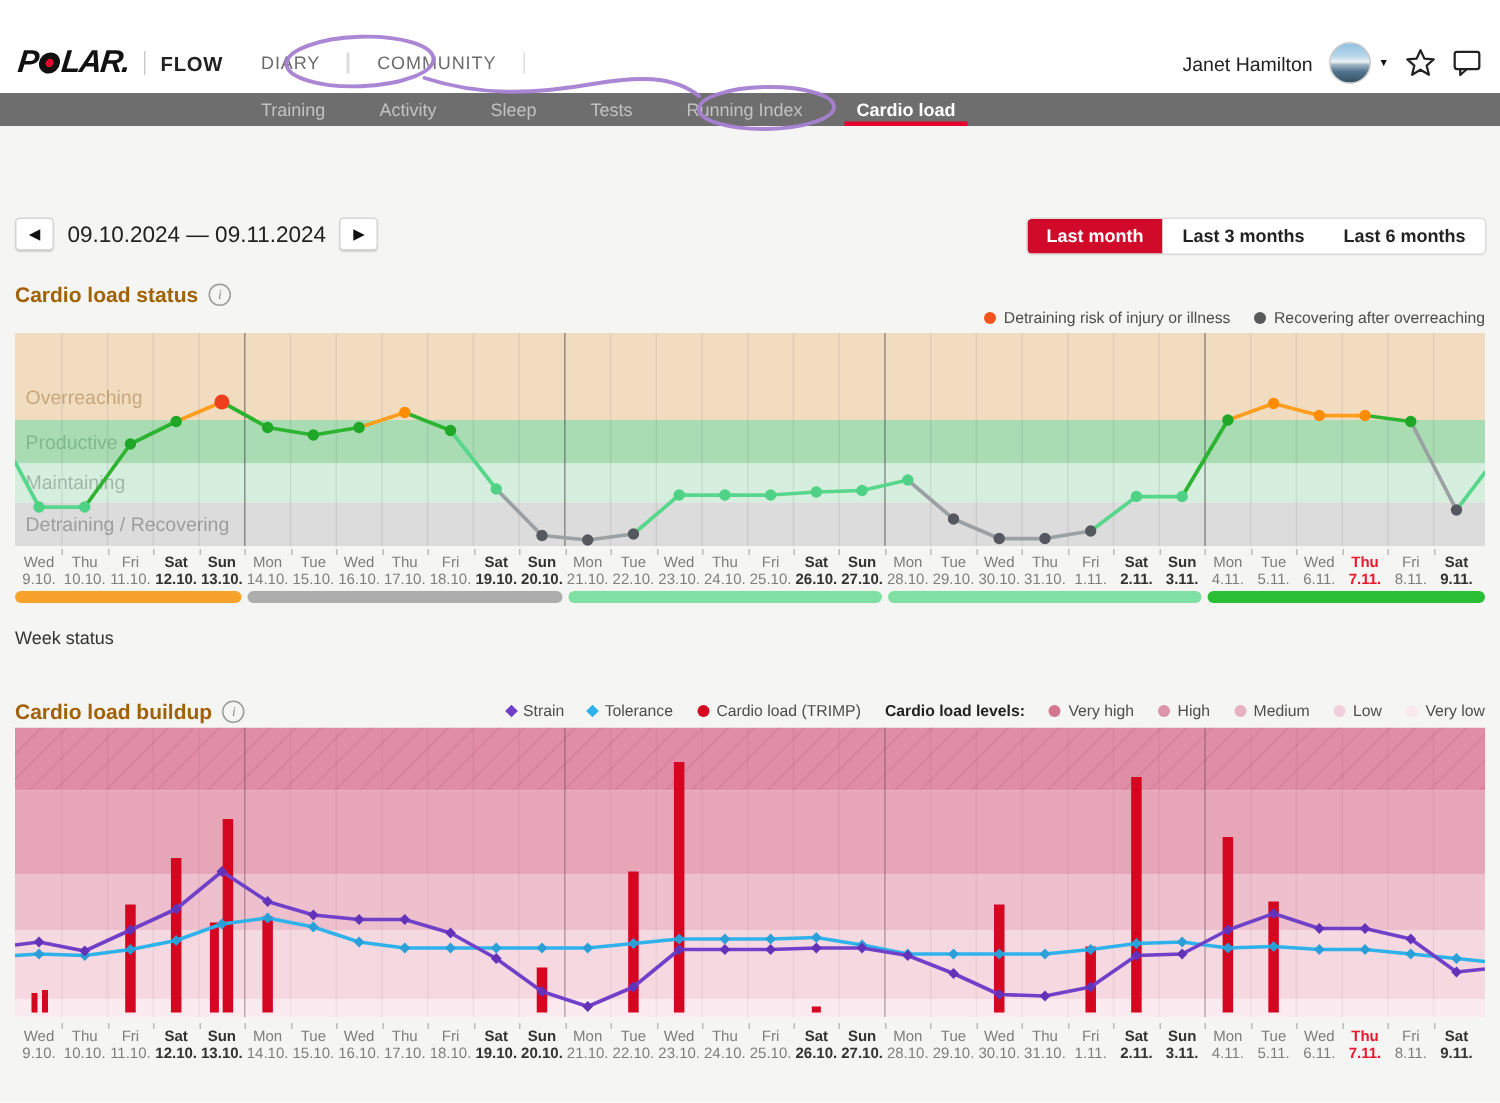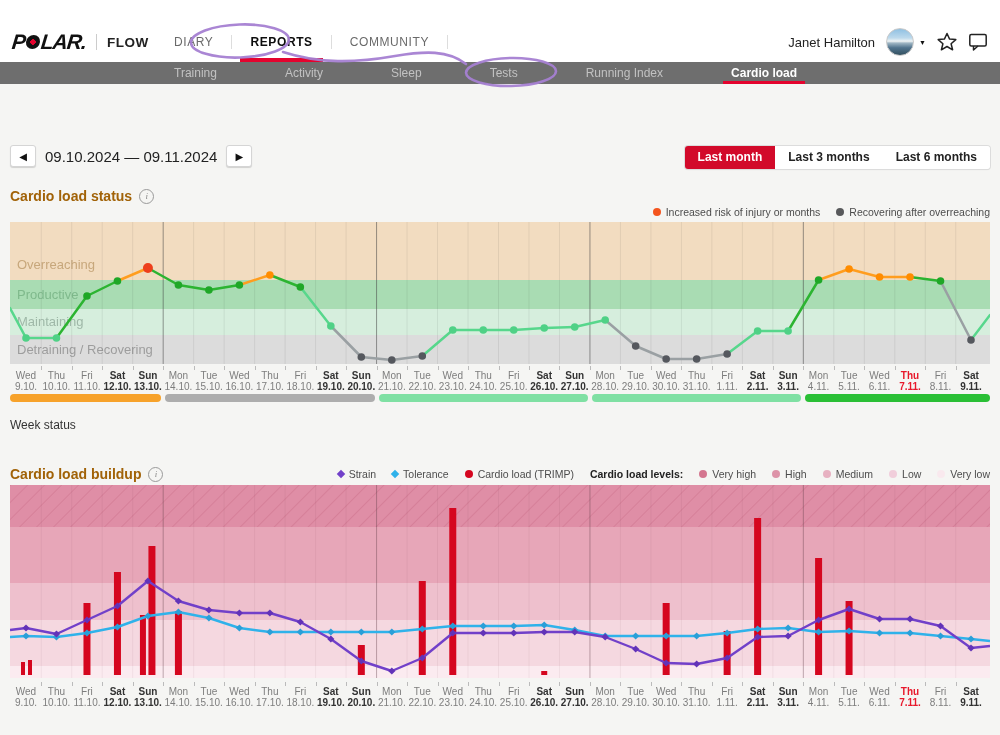--- a/index.html
+++ b/index.html
@@ -26,21 +26,21 @@
   .menu-sep{width:1px;height:14px;background:#ddd;}
   .header-right{position:absolute;right:12px;top:0;height:40px;display:flex;align-items:center;gap:11px;}
   .user-name{font-size:13px;color:#222;}
   .avatar{width:26px;height:26px;border-radius:50%;border:1px solid #c9c9c9;
     background:linear-gradient(180deg,#8fc0e2 0%,#bcd9ec 34%,#eef3f4 47%,#9fb6c4 54%,#51748e 72%,#33505f 100%);}
   .caret{font-size:7px;color:#111;margin-left:-6px;}
   .hdr-icon{display:flex;align-items:center;cursor:pointer;}
 
   
   #subnav{position:absolute;left:0;top:62px;width:1000px;height:22px;background:#6e6e6e;}
-  .subnav-items{position:absolute;left:156px;top:0;height:22px;display:flex;gap:32px;}
+  .subnav-items{position:absolute;left:156px;top:0;height:22px;display:flex;}
   .subnav-item{position:relative;padding:0 18px;line-height:22px;font-size:12px;color:#c2c2c2;cursor:pointer;}
   .subnav-item.active{color:#fff;font-weight:700;}
   .subnav-item.active::after{content:"";position:absolute;left:10px;right:10px;bottom:0;height:3px;background:#e4032e;}
 
   
   #content{position:absolute;left:0;top:84px;width:1000px;height:651px;background:#f5f5f3;}
   #page-title{position:absolute;left:10px;top:14px;font-size:23px;font-weight:400;color:#3a3a3a;margin:0;}
   .date-row{position:absolute;left:10px;top:61px;display:flex;align-items:center;gap:9px;}
   .nav-btn{width:26px;height:22px;background:#fff;border:1px solid #d5d5d5;border-radius:3px;
     box-shadow:0 1px 1px rgba(0,0,0,.15);font-size:10px;color:#111;display:flex;align-items:center;justify-content:center;cursor:pointer;}
@@ -89,21 +89,20 @@
           <span>P</span>
           <span class="logo-o"></span>
           <span>LAR.</span>
         </span>
       <span class="hdr-divider"></span>
       <span class="flow-label">FLOW</span>
     </div>
     <nav class="main-menu" id="main-menu">
         <div class="menu-item">DIARY</div>
         <div class="menu-sep"></div>
-        <div class="menu-item active">REPORTS</div>
         <div class="menu-sep"></div>
         <div class="menu-item">COMMUNITY</div>
         <div class="menu-sep"></div>
       </nav>
     <div class="header-right">
       <span class="user-name">Janet Hamilton</span>
       <span class="avatar"></span>
       <span class="caret">▼</span>
       <span class="hdr-icon">
         <svg width="20" height="20" viewBox="0 0 20 20">
@@ -144,21 +143,21 @@
         <button class="range-btn" style="border: none;">Last 6 months</button>
       </div>
 
     <div class="section-head" style="top:104px;">
       <h2>Cardio load status</h2>
       <span class="info-icon">i</span>
     </div>
     <div class="legend-row" id="legend-status" style="top:122px;">
         <div class="legend-item">
           <div class="lg-dot" style="background: rgb(244, 85, 30);"></div>
-          <div>Increased risk of injury or months</div>
+          <div>Detraining risk of injury or illness</div>
         </div>
         <div class="legend-item">
           <div class="lg-dot" style="background: rgb(88, 89, 91);"></div>
           <div>Recovering after overreaching</div>
         </div>
       </div>
 
     <svg id="chart1-svg" class="chart-svg" style="top:138px;" width="980" height="142">
         <rect x="0" y="0" width="980" height="58" fill="#f2dcc0"></rect>
         <text x="7" y="47" fill="#c7a77b" font-size="13" font-family="Liberation Sans, sans-serif">Overreaching</text>

